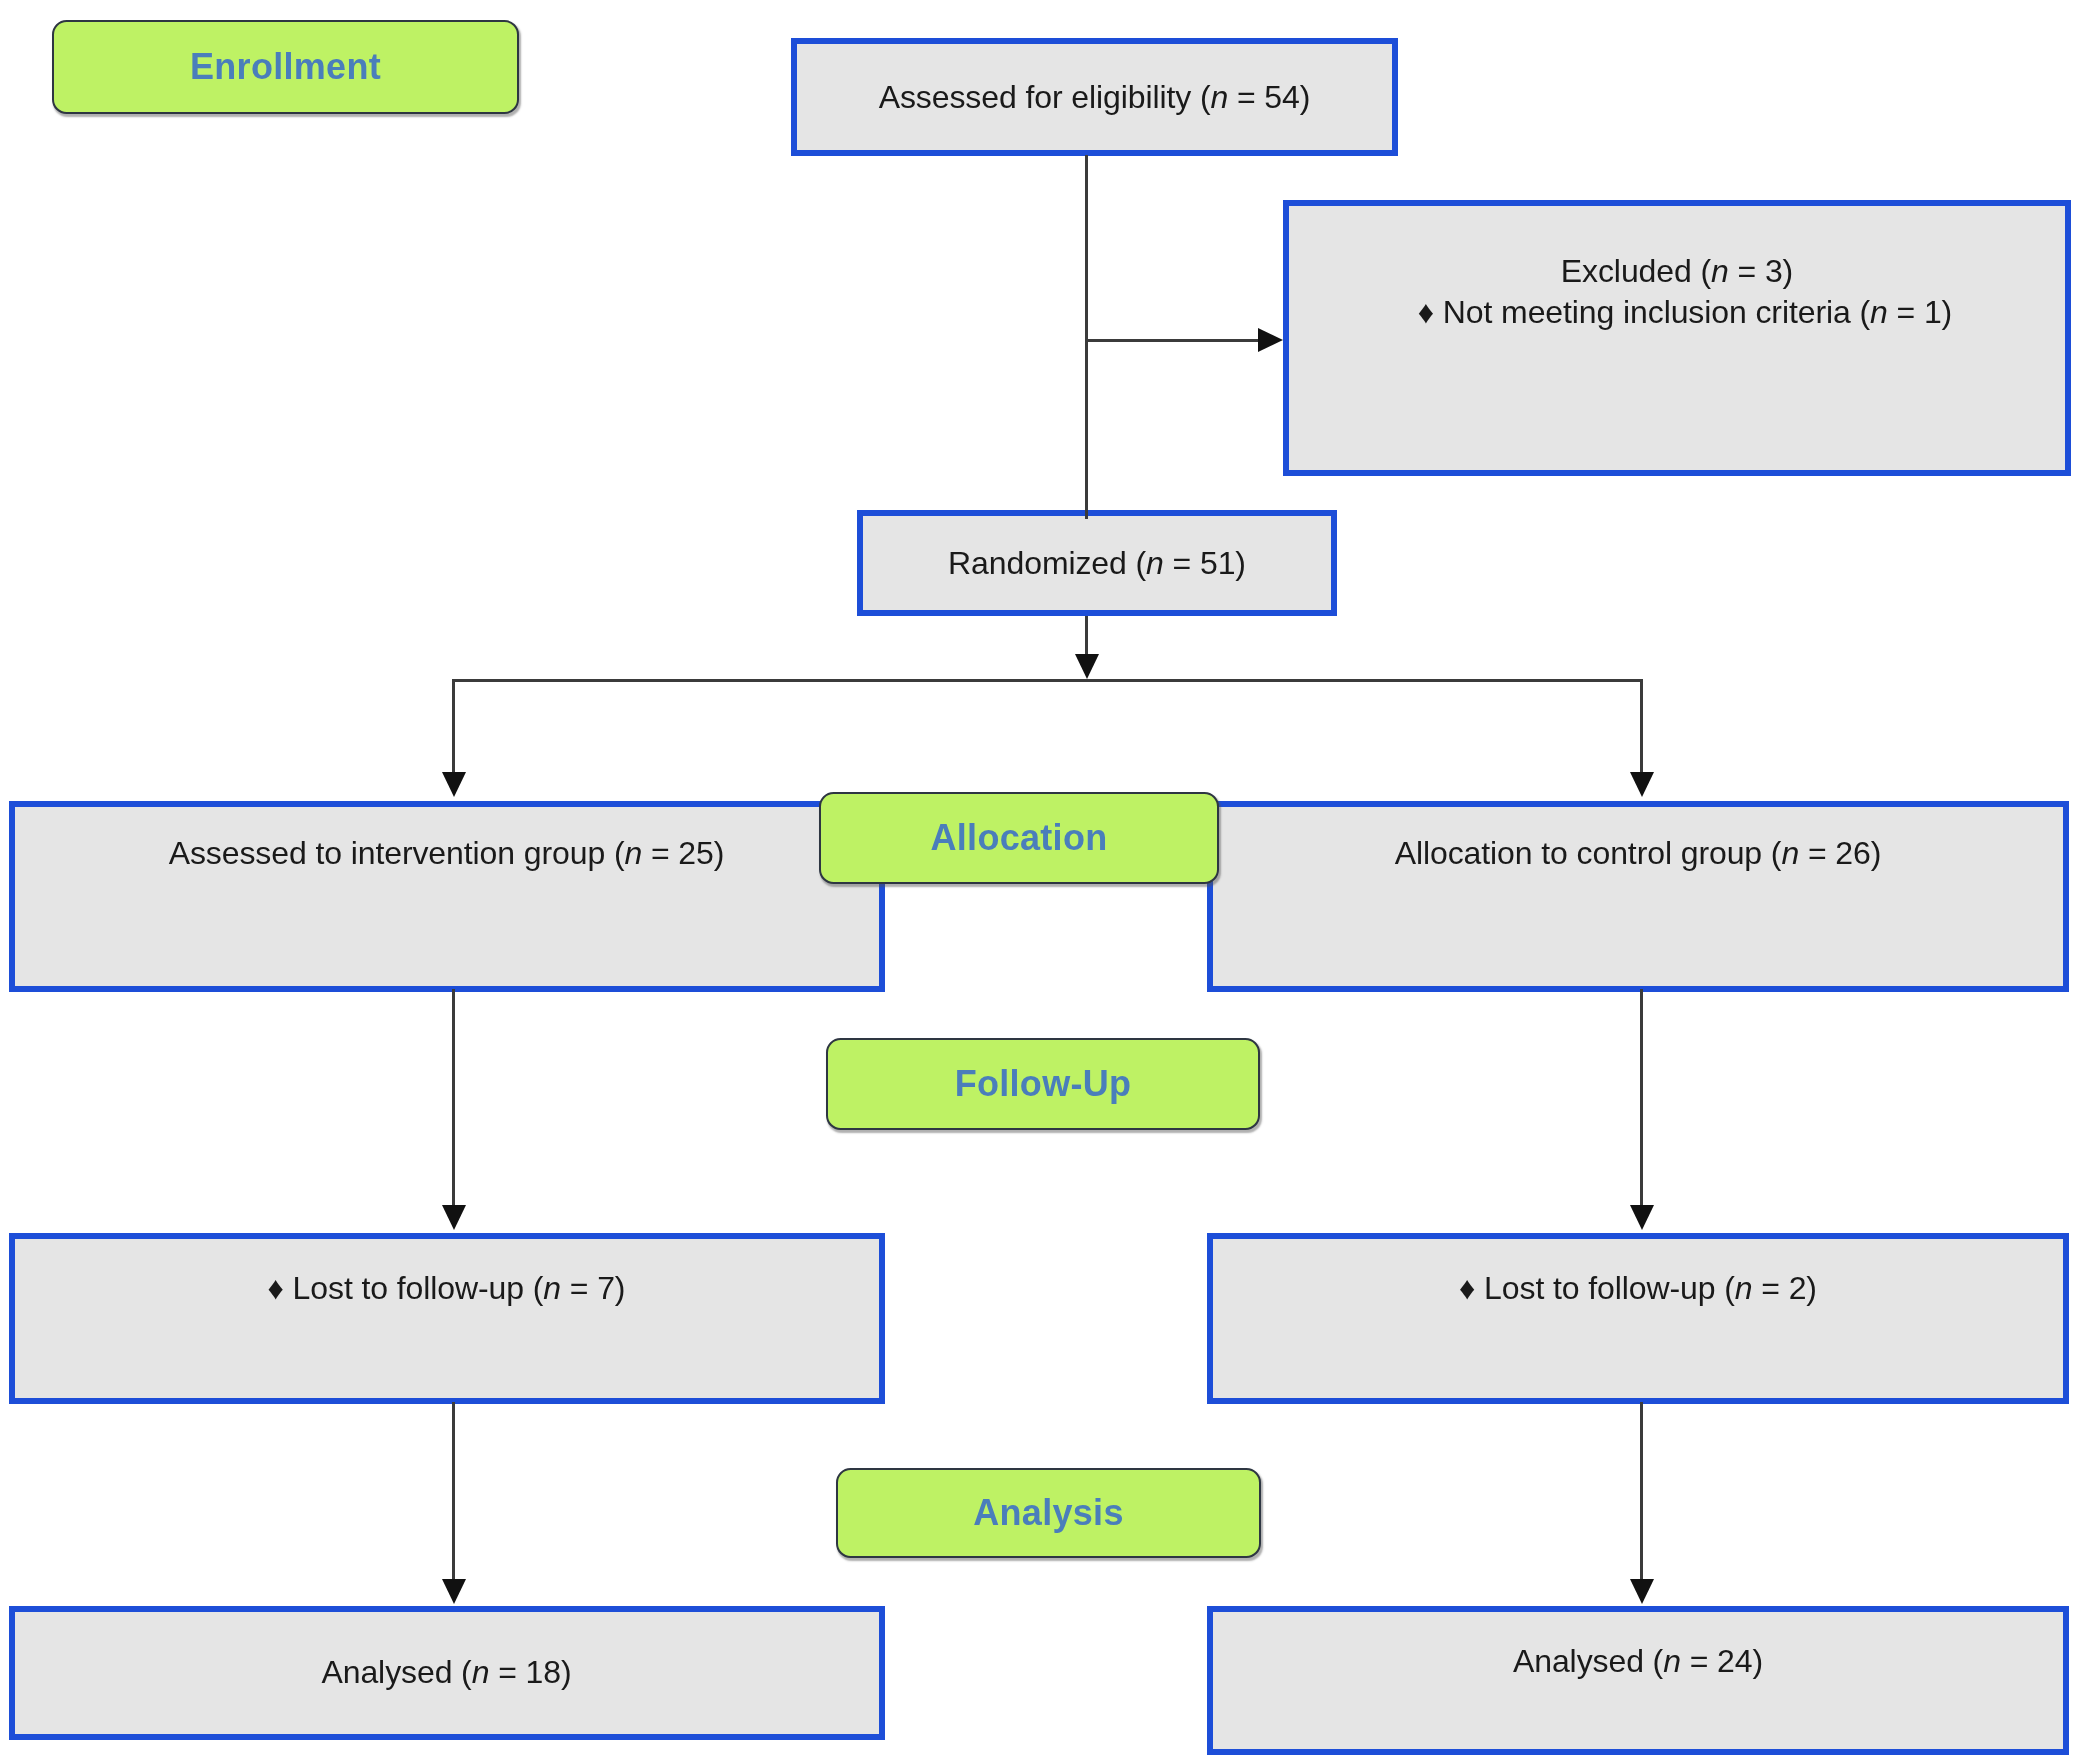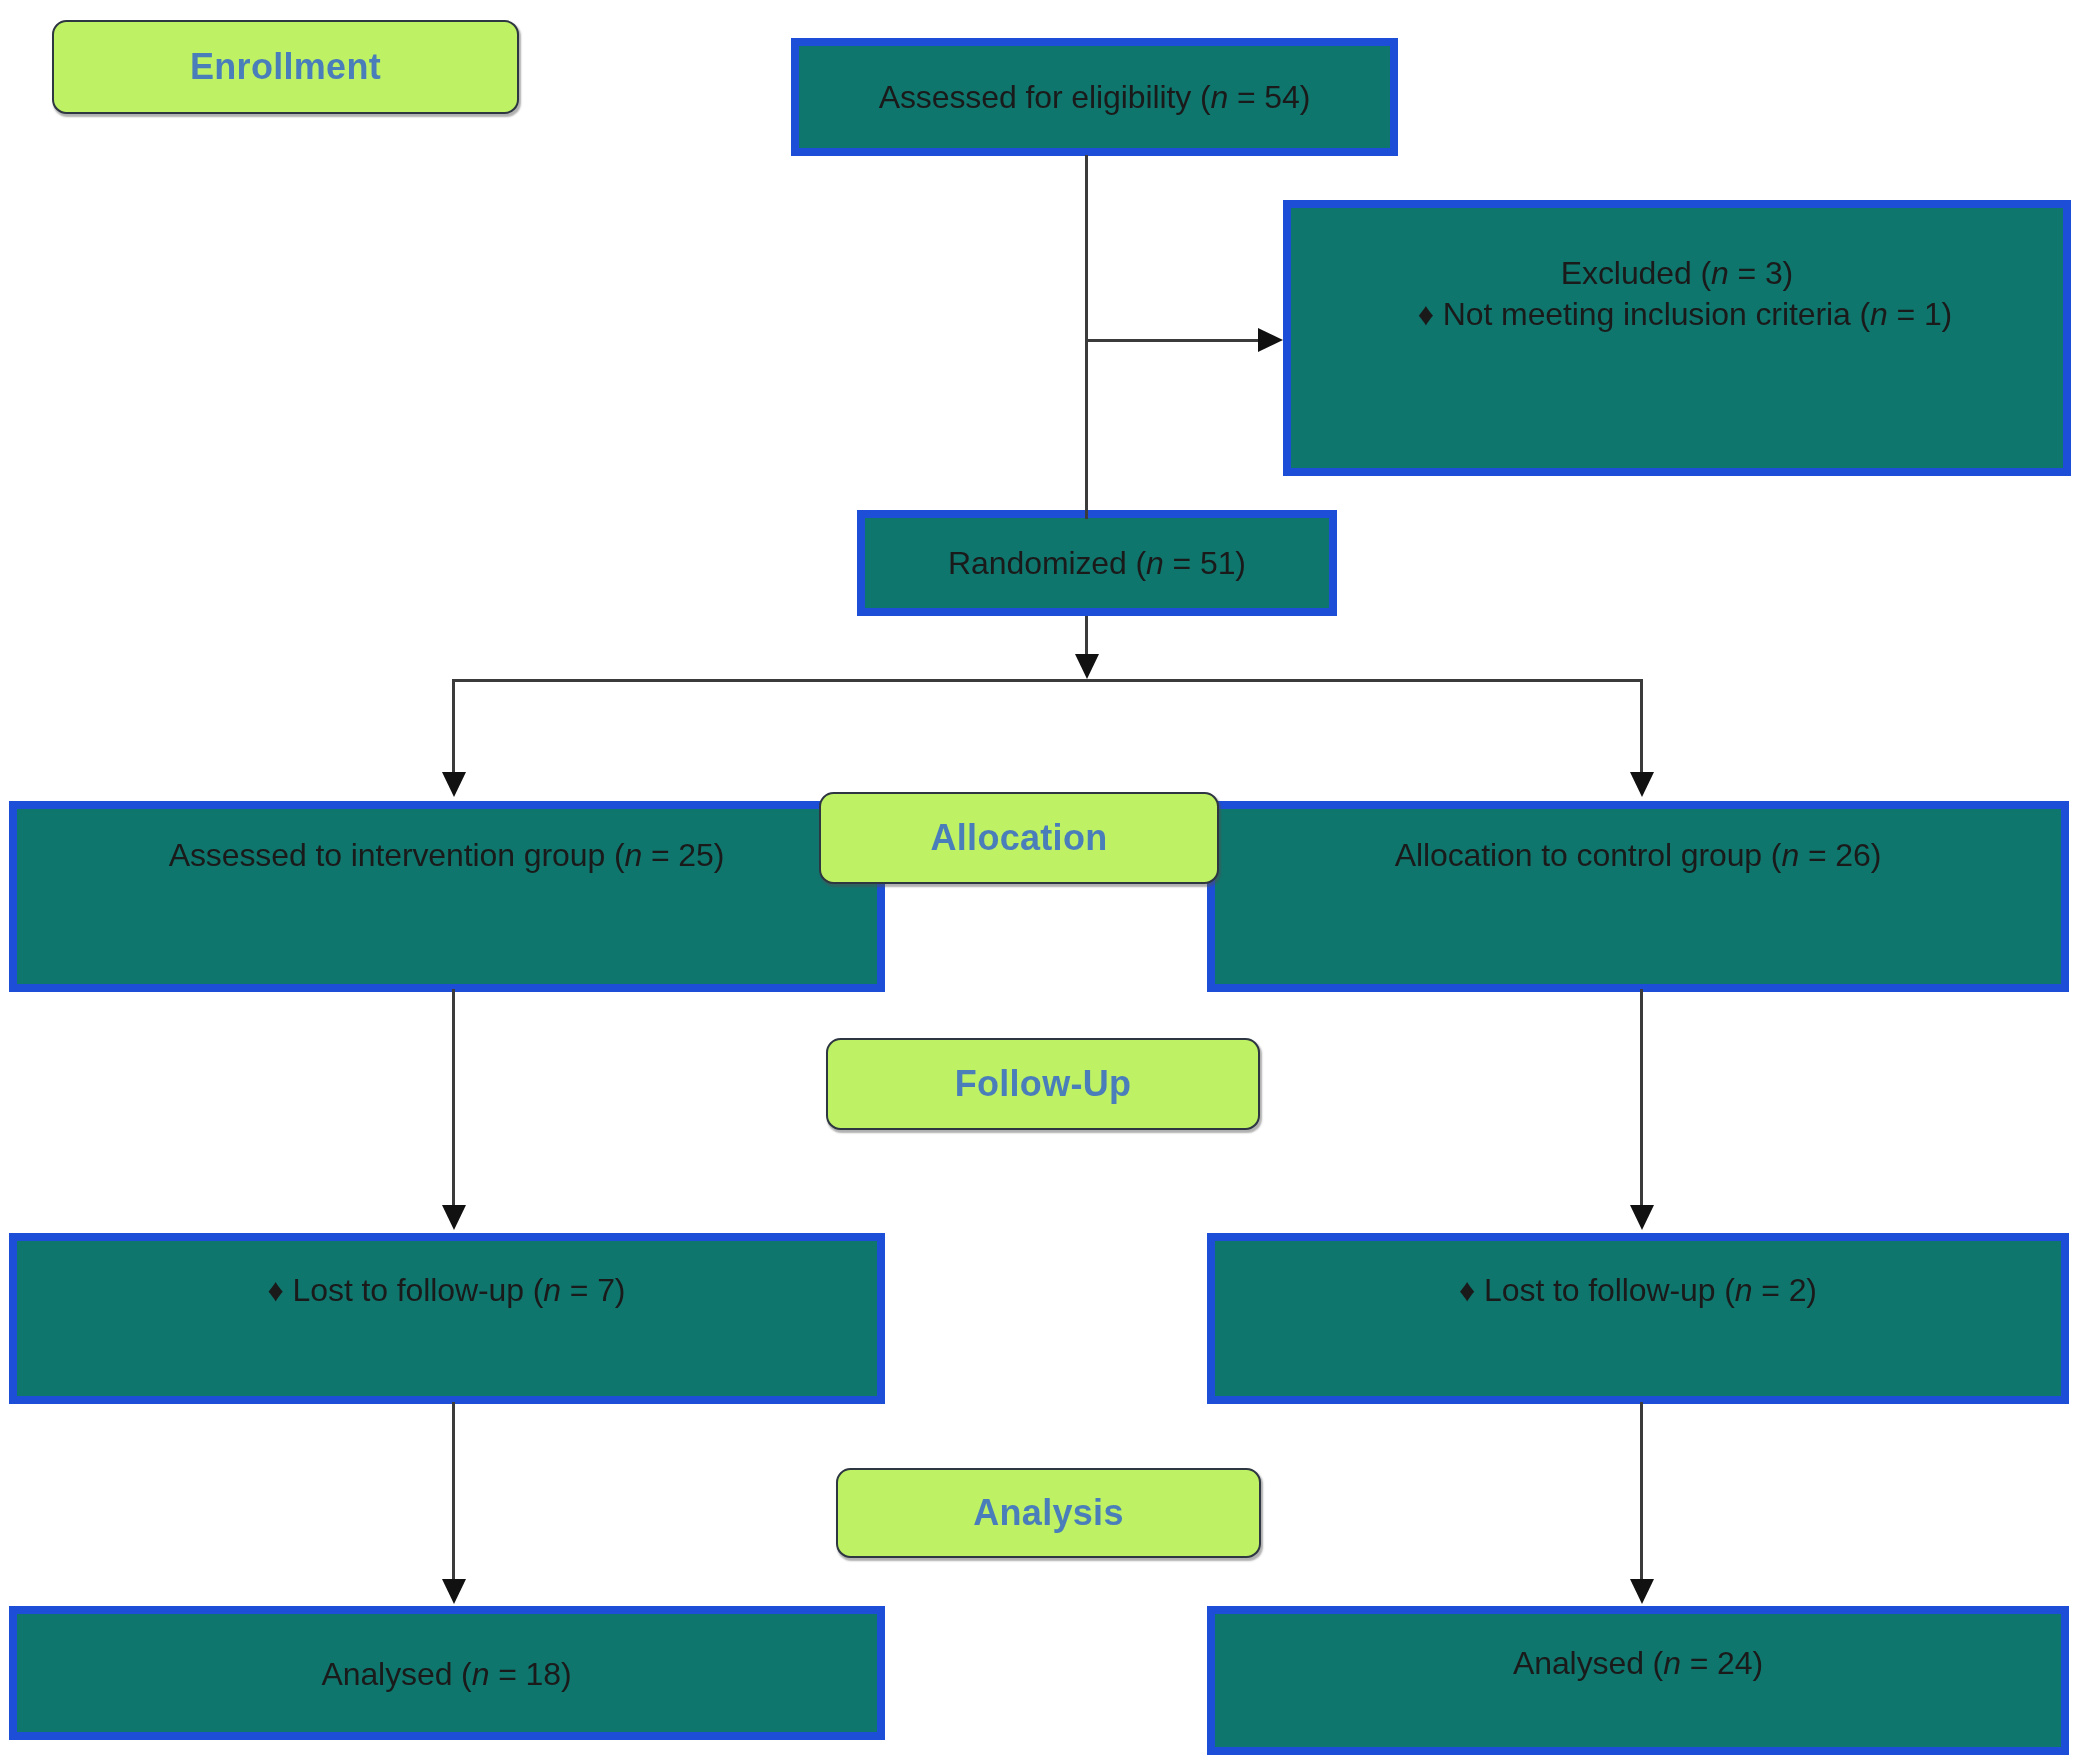--- a/index.html
+++ b/index.html
@@ -13,22 +13,22 @@
     height: 1757px;
     background: #ffffff;
     font-family: "Liberation Sans", sans-serif;
     overflow: hidden;
   }
 
   
   .box {
     position: absolute;
     box-sizing: border-box;
-    background: #0f766e;
-    border: 8px solid #1d4ed8;
+    background: #e5e5e5;
+    border: 6px solid #1d4ed8;
     display: flex;
     flex-direction: column;
     align-items: center;
     text-align: center;
   }
   .box .line {
     font-size: 32px;
     color: #1a1a1a;
     line-height: 1.28;
     white-space: nowrap;

